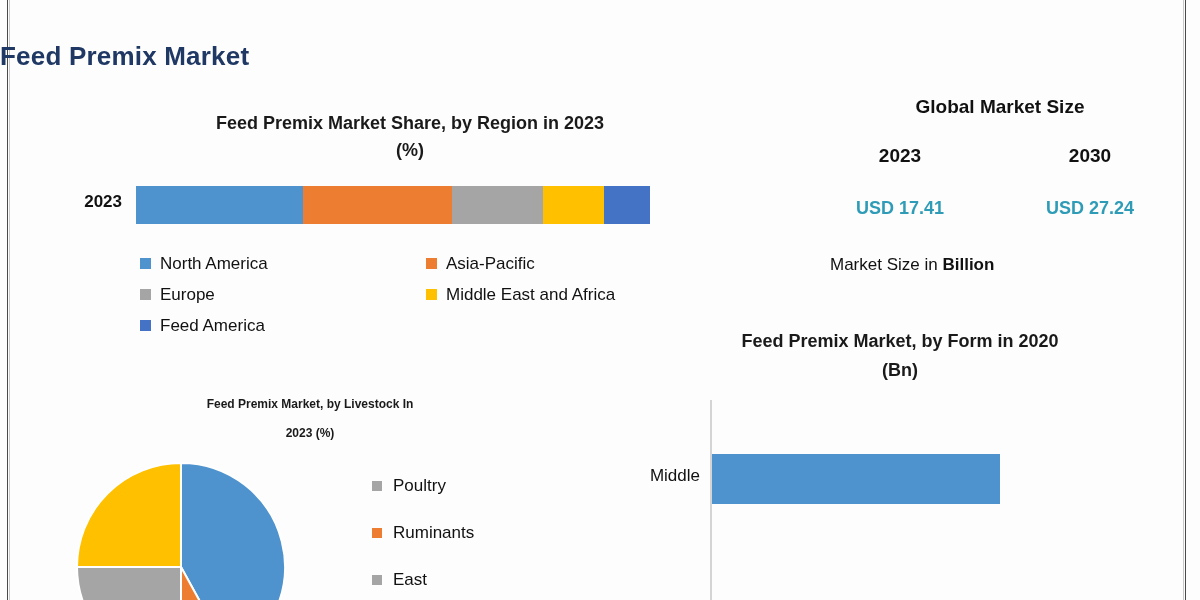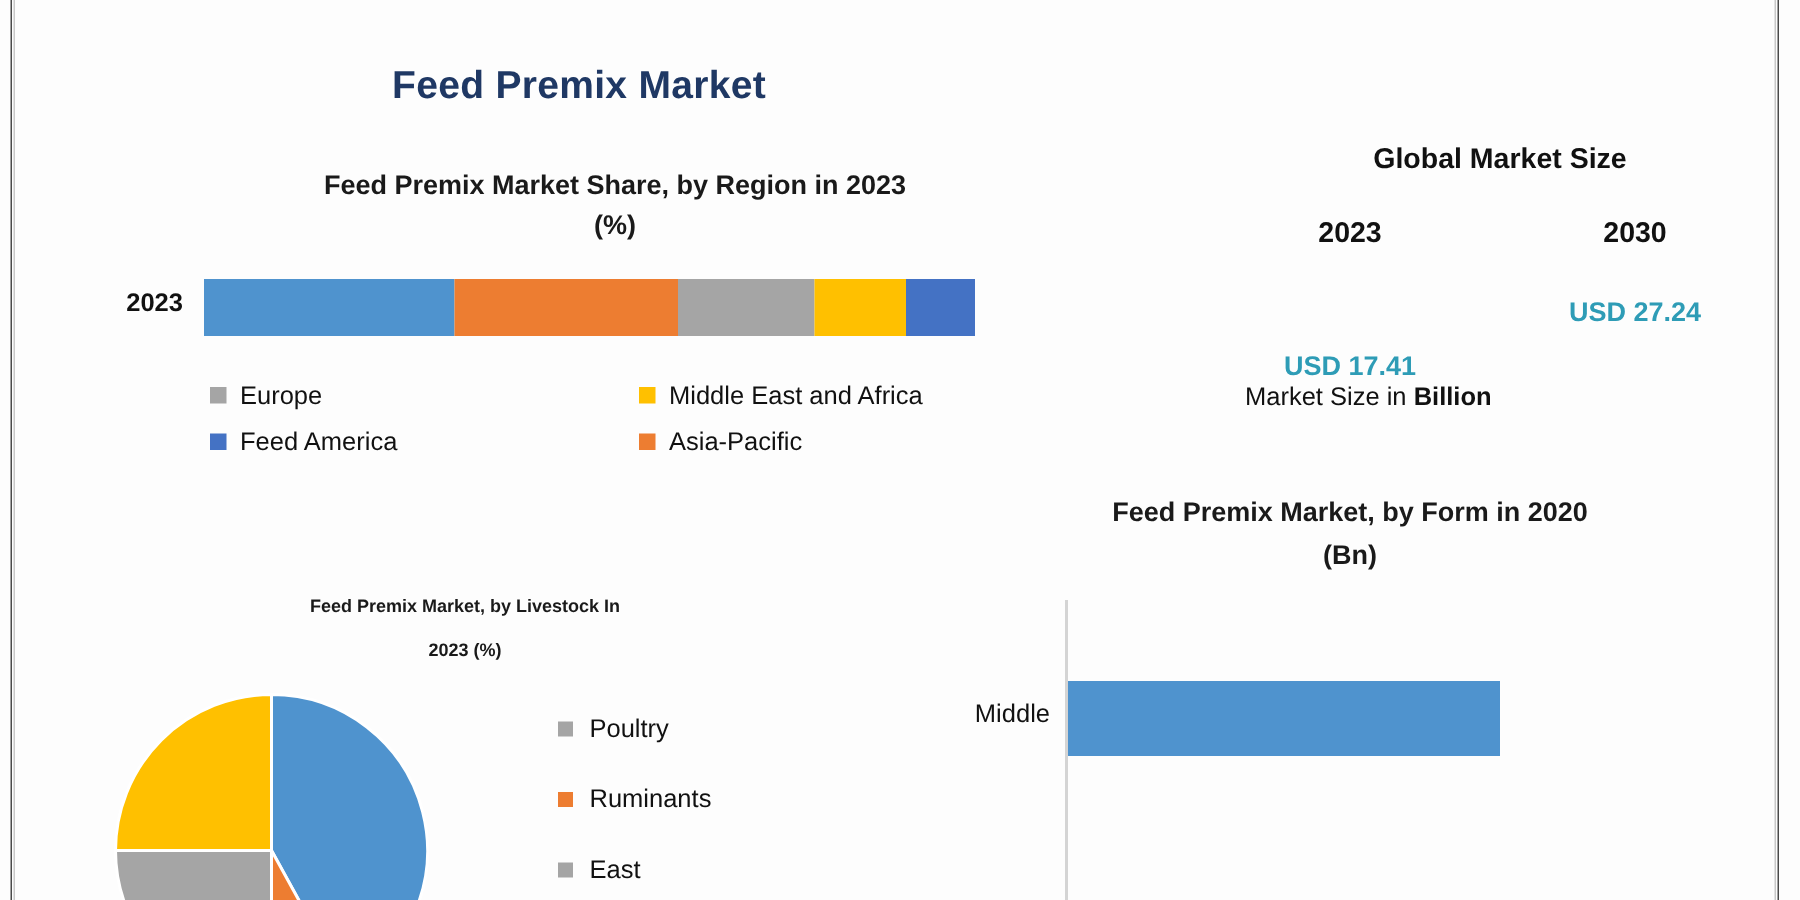--- a/index.html
+++ b/index.html
@@ -29,26 +29,25 @@
   .frame-line.right { left: 1185px; }
   .frame-line.left-inner { left: 9px; background: #c9c9c9; }
   .frame-line.right-inner { left: 1183px; background: #c9c9c9; }
 
   .abs { position: absolute; }
 
   
   #main-title {
     left: 0; top: 41px;
     width: 752px;
-    text-align: center;
+    text-align: left;
     font-size: 26px;
     font-weight: bold;
     color: #1f3864;
     letter-spacing: 0.2px;
-    padding-left: 10px;
   }
 
   
   #region-title {
     left: 60px; top: 110px;
     width: 700px;
     text-align: center;
     font-size: 18px;
     font-weight: bold;
     color: #1a1a1a;
@@ -123,21 +122,20 @@
     font-weight: bold;
     color: #111111;
   }
   #gms-val-2023 {
     left: 835px; top: 198px;
     width: 130px;
     text-align: center;
     font-size: 18px;
     font-weight: bold;
     color: #2e9cb6;
-    margin-top: 36px;
   }
   #gms-val-2030 {
     left: 1025px; top: 198px;
     width: 130px;
     text-align: center;
     font-size: 18px;
     font-weight: bold;
     color: #2e9cb6;
   }
   #gms-footnote {
@@ -234,36 +232,40 @@
     <div class="seg" style="flex: 32.5 1 0%; background: rgb(79, 147, 206);"></div>
     <div class="seg" style="flex: 29 1 0%; background: rgb(237, 125, 49);"></div>
     <div class="seg" style="flex: 17.7 1 0%; background: rgb(165, 165, 165);"></div>
     <div class="seg" style="flex: 11.9 1 0%; background: rgb(255, 192, 0);"></div>
     <div class="seg" style="flex: 8.9 1 0%; background: rgb(68, 114, 196);"></div>
   </div>
 
   <div id="region-legend">
     <div class="legend-col c1">
       <div class="legend-row">
+        <span class="legend-swatch" style="background: rgb(79, 147, 206);"></span>
+        <span>North America</span>
+      </div>
+      <div class="legend-row">
         <span class="legend-swatch" style="background: rgb(165, 165, 165);"></span>
         <span>Europe</span>
       </div>
       <div class="legend-row">
         <span class="legend-swatch" style="background: rgb(68, 114, 196);"></span>
         <span>Feed America</span>
       </div>
     </div>
     <div class="legend-col c2">
       <div class="legend-row">
+        <span class="legend-swatch" style="background: rgb(237, 125, 49);"></span>
+        <span>Asia-Pacific</span>
+      </div>
+      <div class="legend-row">
         <span class="legend-swatch" style="background: rgb(255, 192, 0);"></span>
         <span>Middle East and Africa</span>
-      </div>
-      <div class="legend-row">
-        <span class="legend-swatch" style="background: rgb(237, 125, 49);"></span>
-        <span>Asia-Pacific</span>
       </div>
     </div>
   </div>
 
   <div class="abs" id="gms-title">Global Market Size</div>
   <div class="abs" id="gms-year-2023">2023</div>
   <div class="abs" id="gms-year-2030">2030</div>
   <div class="abs" id="gms-val-2023">USD 17.41</div>
   <div class="abs" id="gms-val-2030">USD 27.24</div>
   <div class="abs" id="gms-footnote"><span>Market Size in </span><b>Billion</b></div>

